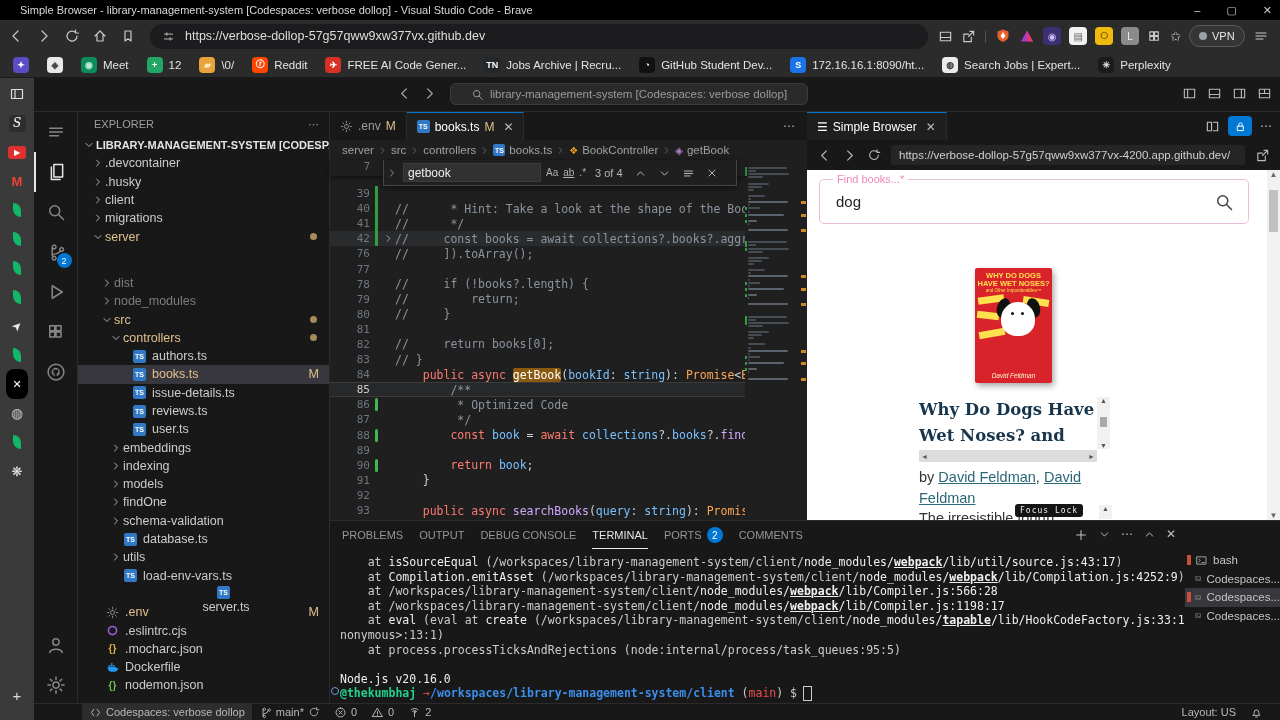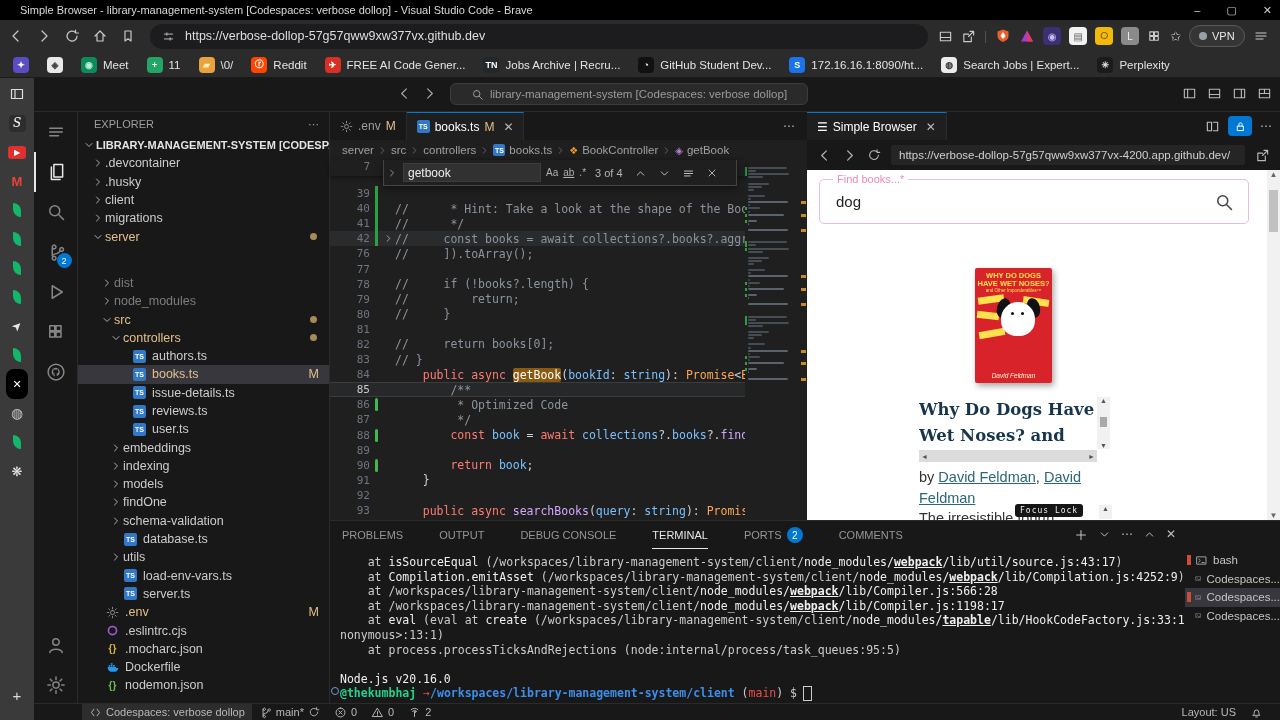--- a/index.html
+++ b/index.html
@@ -125,21 +125,21 @@
   .hsb { position:absolute; height:12px; background:#dcdcdc; color:#555; font-size:7px; display:flex; align-items:center; justify-content:space-between; padding:0 2px; }
   .vsb .th { position:absolute; left:3px; width:7px; height:10px; background:#a9a9a9; }
   #bauthors { position:absolute; left:12px; top:205px; width:180px; font-size:14.5px; color:#333; line-height:21px; }
   #bauthors a { color:#2b6777; }
   #bdesc { position:absolute; left:12px; top:248px; width:176px; height:13px; overflow:hidden; font-size:14.5px; color:#333; }
   #focuslock { position:absolute; left:108px; top:242px; background:#151515; color:#eee; font-family:"DejaVu Sans Mono",monospace; font-size:8px; padding:2px 5px; border-radius:3px; letter-spacing:1px; }
   #descsb { position:absolute; left:192px; top:243px; width:13px; height:14px; background:#f1f1f1; color:#555; font-size:7px; text-align:center; }
 
   
   #panel { left:330px; top:520px; width:950px; height:183px; background:#181818; border-top:1px solid #2b2b2b; }
-  #ptabs { height:28px; display:flex; align-items:center; padding-left:12px; gap:36px; font-size:11px; color:#969696;text-align:center; }
+  #ptabs { height:28px; display:flex; align-items:center; padding-left:12px; gap:16px; font-size:11px; color:#969696;text-align:center; }
   .ptab { display:flex; align-items:center; gap:5px; height:28px; }
   .ptab.on { color:#e7e7e7; border-bottom:1px solid #e7e7e7; }
   .pbadge { background:#0078d4; color:#fff; border-radius:9px; min-width:16px; height:16px; font-size:10px; display:flex; align-items:center; justify-content:center; }
   #pctrl { position:absolute; right:104px; top:6px; display:flex; gap:10px; color:#c0c0c0; }
   #term { position:absolute; left:10px; top:34px; width:845px; height:148px; font-family:"DejaVu Sans Mono",monospace; font-size:11.5px; line-height:14.6px; white-space:pre; overflow:hidden; color:#cccccc; }
   .tl-b{ color:#efefef; font-weight:normal; } .tl-bu{ color:#efefef; font-weight:bold; text-decoration:underline; }
   .tl-g{ color:#23d18b; font-weight:bold; } .tl-r{ color:#f14c4c; } .tl-bl{ color:#3b8eea; font-weight:bold; }
   .cursor { display:inline-block; width:7px; height:13px; outline:1px solid #ccc; vertical-align:middle; }
   #termdec { position:absolute; left:1px; top:166px; width:8px; height:8px; border:1px solid #6a9bd8; border-radius:50%; }
   #termlist { position:absolute; right:0; top:30px; width:95px; display:flex; flex-direction:column; }
@@ -247,21 +247,21 @@
       </div>
       <div class="bm">
         <span class="bm-ic" style="background: rgb(233, 233, 233); color: rgb(68, 68, 68);">◈</span>
       </div>
       <div class="bm">
         <span class="bm-ic" style="background: rgb(14, 138, 95); color: rgb(186, 240, 212);">◉</span>
         <span>Meet</span>
       </div>
       <div class="bm">
         <span class="bm-ic" style="background: rgb(35, 165, 102); color: rgb(255, 255, 255);">+</span>
-        <span>11</span>
+        <span>12</span>
       </div>
       <div class="bm">
         <span class="bm-ic" style="background: rgb(232, 163, 61); color: rgb(255, 233, 184);">▰</span>
         <span>\0/</span>
       </div>
       <div class="bm">
         <span class="bm-ic" style="background: rgb(255, 69, 0); color: rgb(255, 255, 255);">ⓡ</span>
         <span>Reddit</span>
       </div>
       <div class="bm">
@@ -592,21 +592,21 @@
             </svg>
           </span>
           <span class="lbl">utils</span>
         </div>
         <div class="trow" style="padding-left: 45px;">
           <span class="fic">
             <span class="tsbox">TS</span>
           </span>
           <span class="lbl">load-env-vars.ts</span>
         </div>
-        <div class="trow" style="padding-left: 45px;">
+        <div class="trow" style="padding-left: 45px; flex-direction: column;">
           <span class="fic">
             <span class="tsbox">TS</span>
           </span>
           <span class="lbl">server.ts</span>
         </div>
         <div class="trow" style="padding-left: 27px;">
           <span class="fic">
             <svg class="ic" width="13" height="13" viewBox="0 0 16 16" fill="none" stroke="#8a8a8a" stroke-width="1.2" stroke-linecap="round" stroke-linejoin="round">
               <path d="M8 5.5A2.5 2.5 0 1 1 8 10.5 2.5 2.5 0 0 1 8 5.5zM8 1.5v2M8 12.5v2M1.5 8h2M12.5 8h2M3.4 3.4l1.4 1.4M11.2 11.2l1.4 1.4M12.6 3.4l-1.4 1.4M4.8 11.2l-1.4 1.4"></path>
             </svg>

